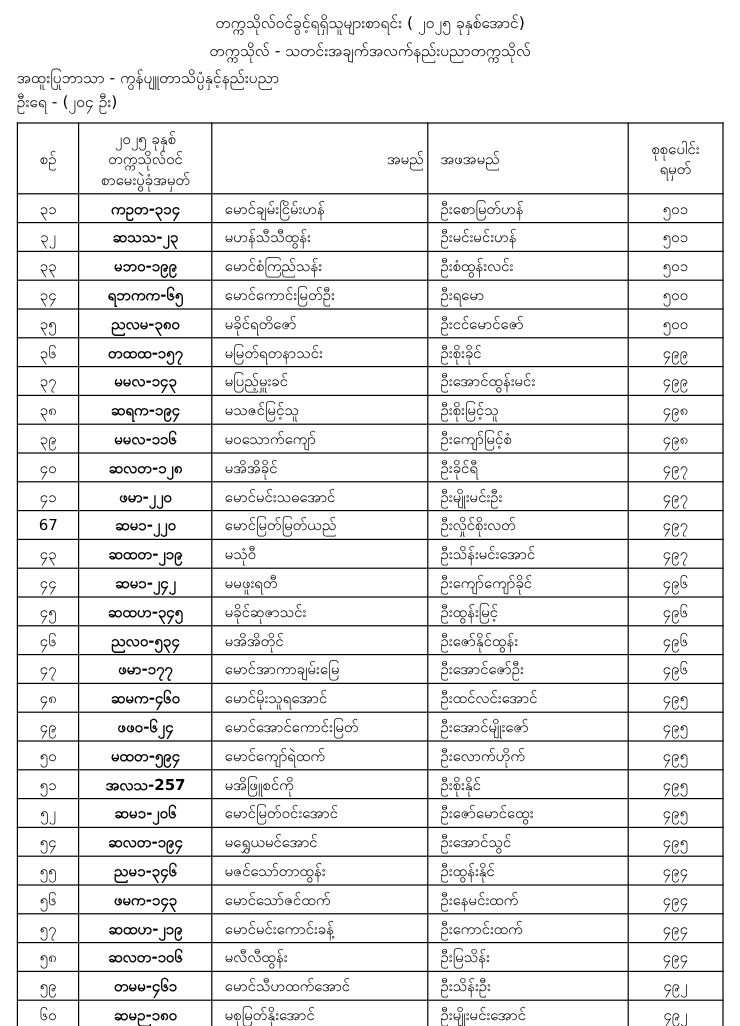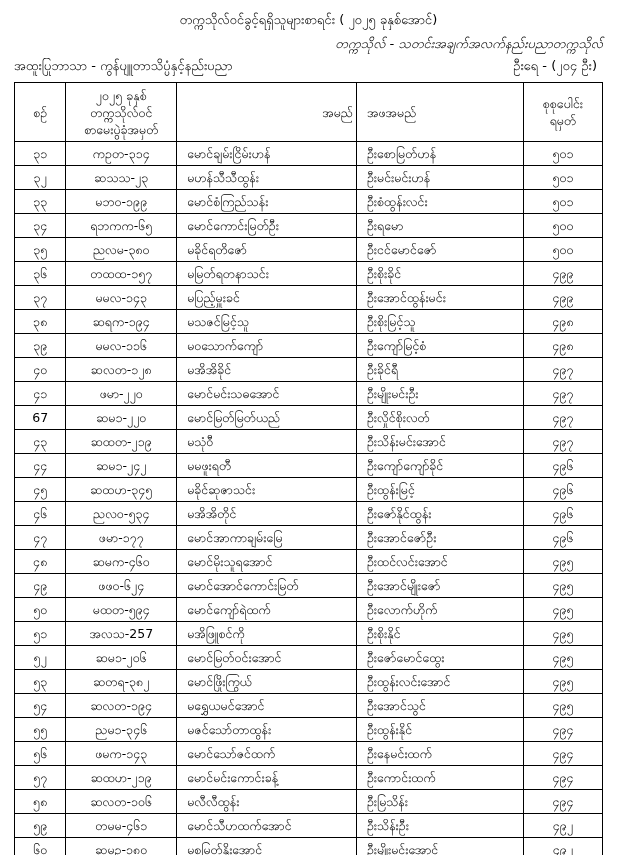--- a/index.html
+++ b/index.html
@@ -21,34 +21,34 @@
     box-sizing: border-box;
     padding: 10px 14px 0 14px;
   }
   .title-line {
     text-align: center;
     font-size: 13px;
     line-height: 20px;
     white-space: nowrap;
   }
   .sub-line {
-    text-align: right;
+    text-align: center;
     font-size: 13px;
     line-height: 20px;
     margin-top: 4px;
     white-space: nowrap;
-    font-style: italic;
   }
   .meta-row {
     display: flex;
     justify-content: space-between;
     align-items: baseline;
     font-size: 13px;
     line-height: 20px;
     margin-top: 2px;
+    flex-direction: column;
   }
   .meta-left { white-space: nowrap; }
   .meta-right { white-space: nowrap; padding-right: 6px; }
 
   table.roster {
     width: 100%;
     border-collapse: collapse;
     margin-top: 6px;
     font-size: 12.5px;
   }
@@ -66,21 +66,21 @@
     padding: 2px 3px;
   }
   .hdr-stack span { display: block; }
   table.roster tbody td {
     height: 23px;
     line-height: 23px;
     padding: 0 4px;
     white-space: nowrap;
   }
   .c-no      { width: 44px;  text-align: center; }
-  .c-exam    { width: 104px; text-align: center; }
+  .c-exam    { width: 104px; text-align: center; font-weight: bold; }
   .c-name    { width: 168px; text-align: left; padding-left: 10px !important; }
   .c-father  { width: 156px; text-align: left; padding-left: 10px !important; }
   .c-total   { width: 72px;  text-align: center; }
 </style>
 </head>
 <body>
 
 <div class="page">
 
   <div class="title-line">တက္ကသိုလ်ဝင်ခွင့်ရရှိသူများစာရင်း ( ၂၀၂၅ ခုနှစ်အောင်)</div>
@@ -261,27 +261,20 @@
           <td class="c-total">၄၉၅</td>
         </tr>
         <tr>
           <td class="c-no">၅၂</td>
           <td class="c-exam">ဆမ၁-၂၀၆</td>
           <td class="c-name">မောင်မြတ်ဝင်းအောင်</td>
           <td class="c-father">ဦးဇော်မောင်ထွေး</td>
           <td class="c-total">၄၉၅</td>
         </tr>
         <tr>
-          <td class="c-no">၅၃</td>
-          <td class="c-exam">ဆတရ-၃၈၂</td>
-          <td class="c-name">မောင်ဖြိုးကြွယ်</td>
-          <td class="c-father">ဦးထွန်းလင်းအောင်</td>
-          <td class="c-total">၄၉၅</td>
-        </tr>
-        <tr>
           <td class="c-no">၅၄</td>
           <td class="c-exam">ဆလတ-၁၉၄</td>
           <td class="c-name">မရွှေယမင်အောင်</td>
           <td class="c-father">ဦးအောင်သွင်</td>
           <td class="c-total">၄၉၅</td>
         </tr>
         <tr>
           <td class="c-no">၅၅</td>
           <td class="c-exam">ညမ၁-၃၄၆</td>
           <td class="c-name">မဇင်သော်တာထွန်း</td>

